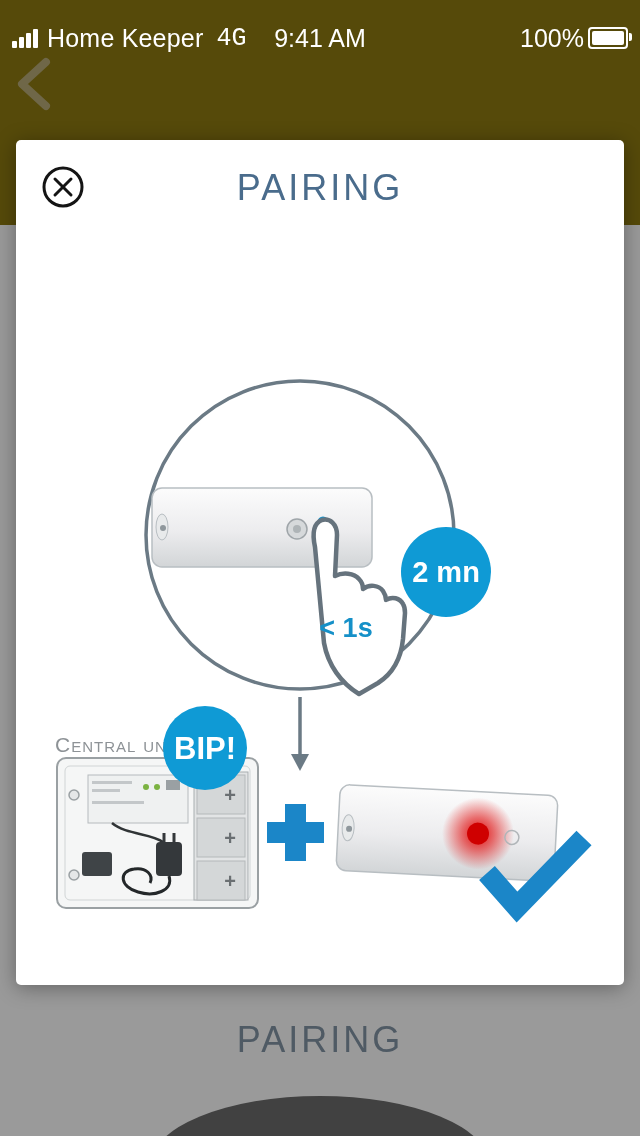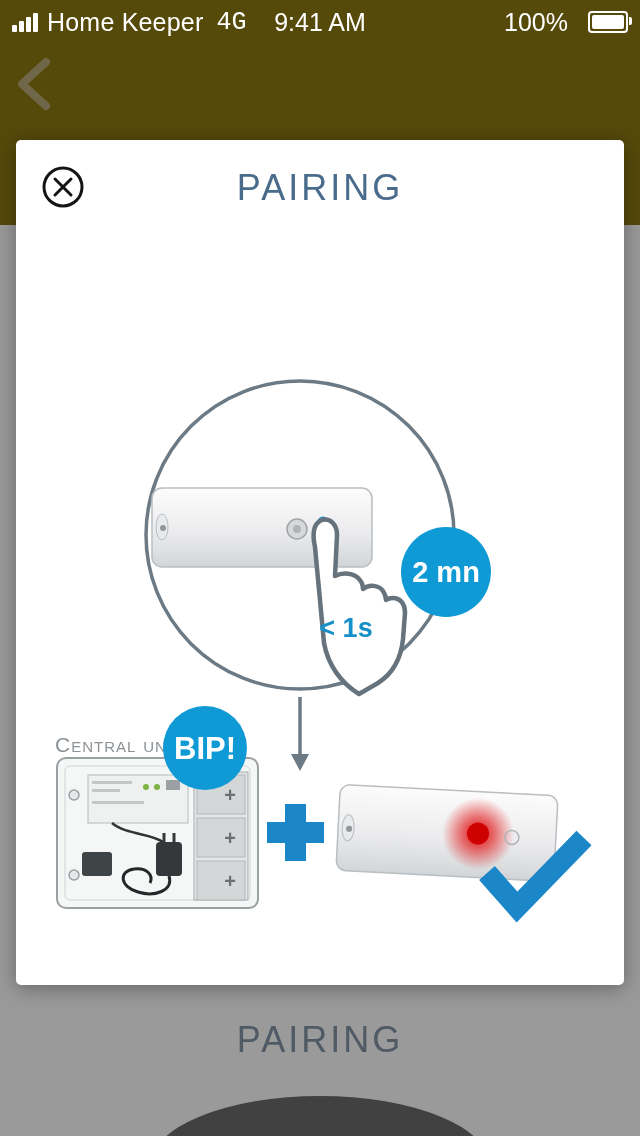--- a/index.html
+++ b/index.html
@@ -7,33 +7,33 @@
     position:relative; width:640px; height:1136px; overflow:hidden;
     background:#9a9a9a; font-family:"Liberation Sans", sans-serif;
     margin:0 auto;
   }
   
   .underlay-header {
     position:absolute; top:0; left:0; width:640px; height:225px;
     background:#564a0a;
   }
   .status-bar {
-    position:absolute; top:0; left:0; right:0; height:44px;
+    position:absolute; top:16px; left:0; right:0; height:44px;
     display:flex; align-items:center; padding:0 12px; box-sizing:border-box;
     color:#fff; font-size:25px;
   }
   .signal-icon { display:flex; align-items:flex-end; gap:2px; margin-right:9px; }
   .signal-icon .bar { width:5px; background:#fff; border-radius:1px; }
   .carrier { letter-spacing:0.2px; }
   .network { margin-left:13px;font-family:Liberation Mono, monospace; }
   .clock {
     position:absolute; left:0; right:0; text-align:center;
     font-weight:normal; pointer-events:none;
   }
-  .sb-right { margin-left:auto; display:flex; align-items:center; gap:20px; z-index:2; }
+  .sb-right { margin-left:auto; display:flex; align-items:center; gap:4px; z-index:2; }
   .battery-icon { position:relative; width:36px; height:18px;
     border:2px solid #fff; border-radius:4px; }
   .battery-icon .level { position:absolute; top:2px; left:2px; bottom:2px; right:2px;
     background:#fff; border-radius:2px; }
   .battery-icon .nub { position:absolute; right:-6px; top:4px; width:3px; height:8px;
     background:#fff; border-radius:0 2px 2px 0; }
   .back-button { position:absolute; top:56px; left:12px; width:48px; height:56px; }
   .underlay-title {
     position:absolute; top:1015px; left:0; right:0; height:50px; line-height:50px;
     text-align:center; color:#4f5a64; font-size:36px; letter-spacing:3px;

